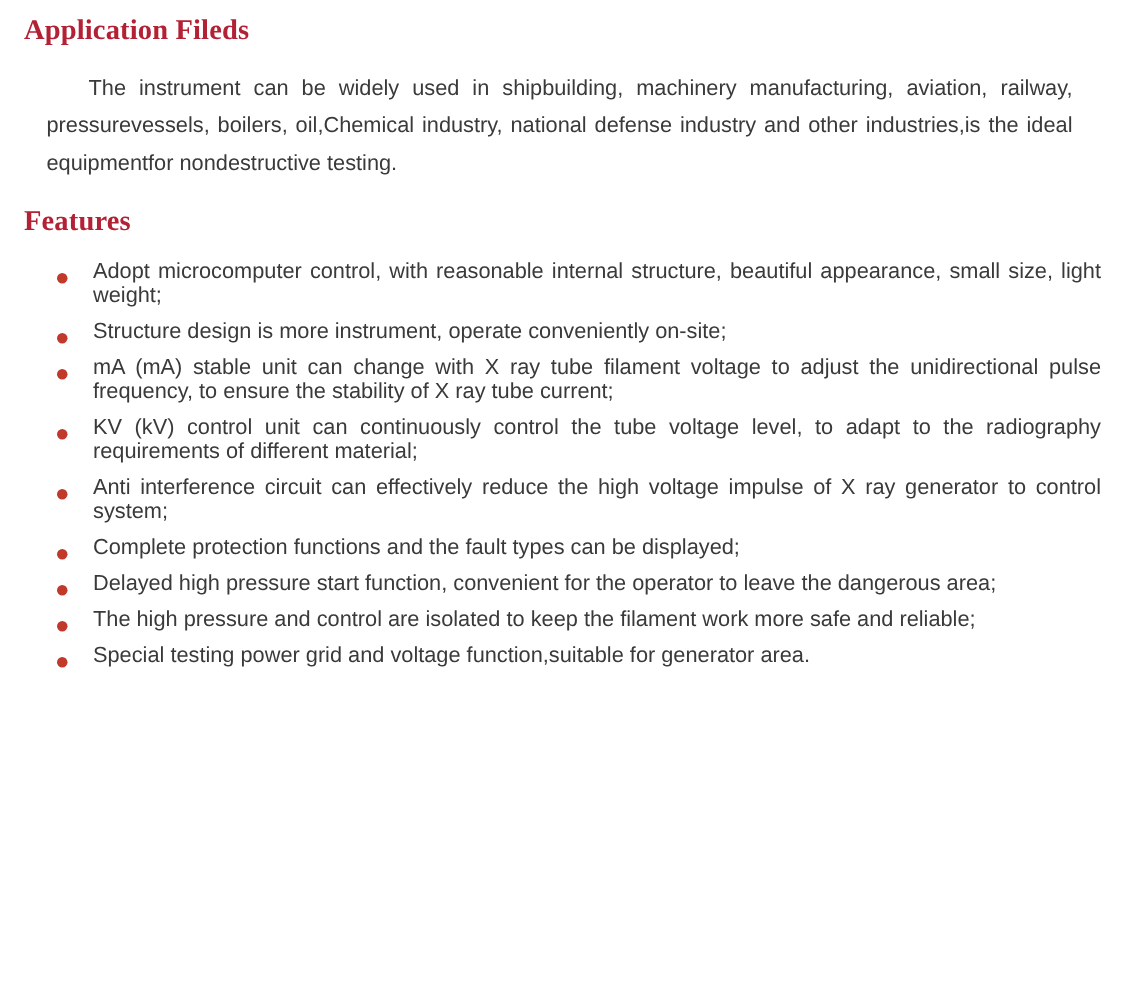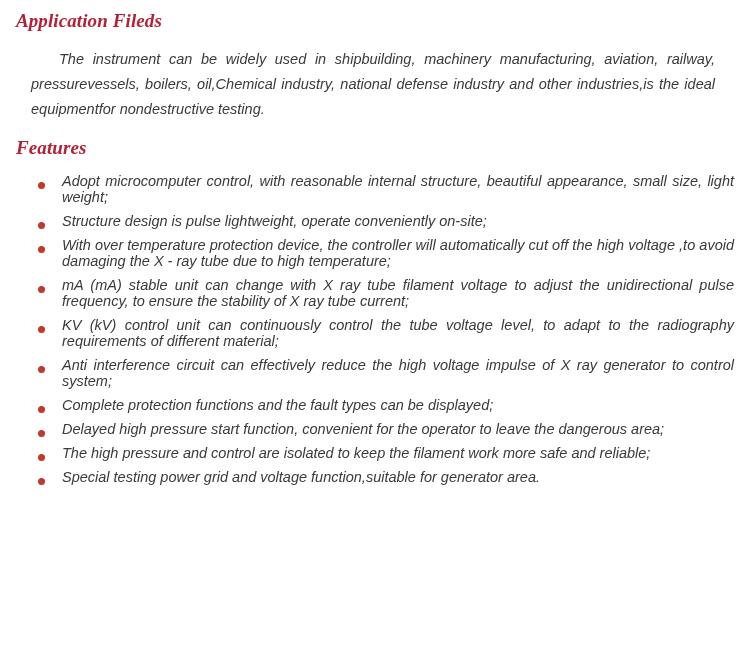--- a/index.html
+++ b/index.html
@@ -13,21 +13,20 @@
     font-family: "Liberation Sans", sans-serif;
     color: #333333;
     overflow: hidden;
   }
   .page {
     width: 750px;
     height: 660px;
     box-sizing: border-box;
     padding: 10px 16px 4px 16px;
     position: relative;
-    font-style: italic;
   }
   .section-heading {
     font-family: "Liberation Serif", serif;
     font-weight: bold;
     font-size: 19px;
     color: #b32135;
     margin: 0 0 10px 0;
     letter-spacing: 0.1px;
   }
   .heading-features {
@@ -83,25 +82,21 @@
 
   <h2 class="section-heading heading-features">Features</h2>
 
   <ul class="feature-list">
     <li>
       <span class="bullet"></span>
       <span class="txt">Adopt microcomputer control, with reasonable internal structure, beautiful appearance, small size, light weight;</span>
     </li>
     <li>
       <span class="bullet"></span>
-      <span class="txt">Structure design is pulse lightweight, operate conveniently on-site;</span>
-    </li>
-    <li>
-      <span class="bullet"></span>
-      <span class="txt">With over temperature protection device, the controller will automatically cut off the high voltage ,to avoid damaging the X - ray tube due to high temperature;</span>
+      <span class="txt">Structure design is more instrument, operate conveniently on-site;</span>
     </li>
     <li>
       <span class="bullet"></span>
       <span class="txt">mA (mA) stable unit can change with X ray tube filament voltage to adjust the unidirectional pulse frequency, to ensure the stability of X ray tube current;</span>
     </li>
     <li>
       <span class="bullet"></span>
       <span class="txt">KV (kV) control unit can continuously control the tube voltage level, to adapt to the radiography requirements of different material;</span>
     </li>
     <li>

